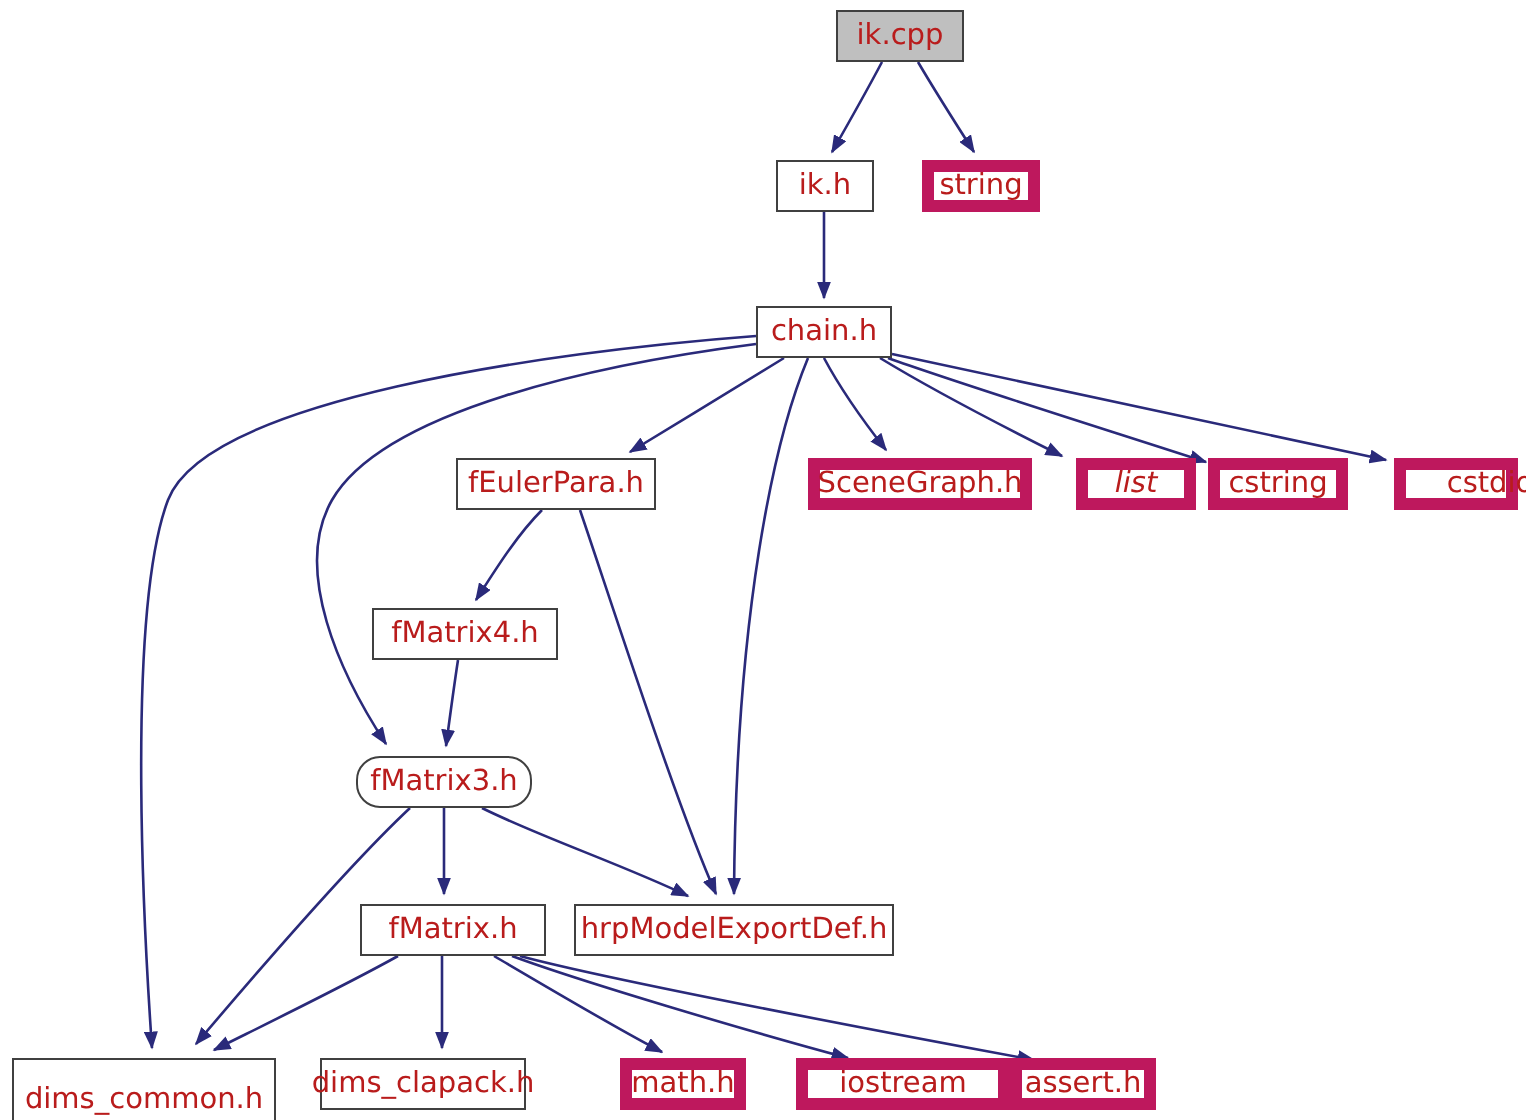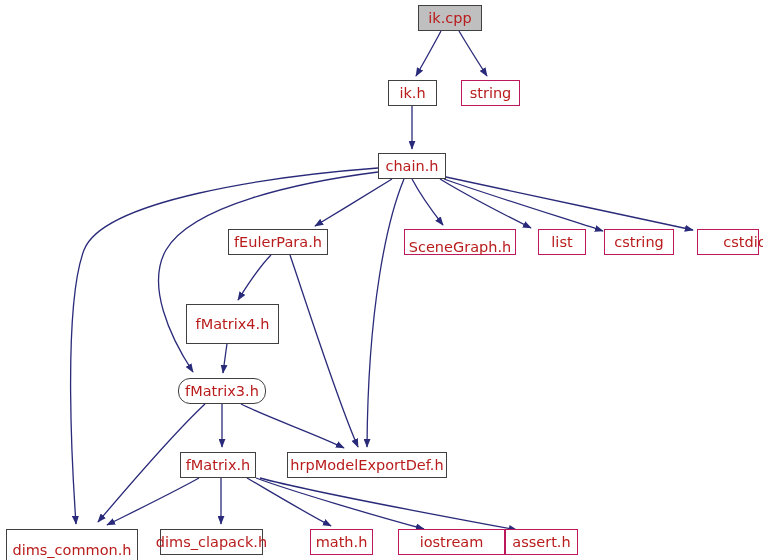--- a/index.html
+++ b/index.html
@@ -31,21 +31,21 @@
     display: flex;
     align-items: center;
     justify-content: center;
     font-size: 14.5px;
     line-height: 1;
     color: #b91c1c;
     white-space: nowrap;
     letter-spacing: 0px;
   }
   .node-box.plain {
-    border: 1px solid #be185d;
+    border: 6px solid #be185d;
     background: #ffffff;
   }
   .node-box.bold {
     border: 1.6px solid #404040;
     background: #ffffff;
   }
   .node-box.root {
     border: 1.6px solid #404040;
     background: #bfbfbf;
   }
@@ -100,36 +100,36 @@
       </div>
       <div class="node-box bold" style="left: 378px; top: 153px; width: 68px; height: 26px;">
         <span class="node-label">chain.h</span>
       </div>
       <div class="node-box bold" style="left: 228px; top: 229px; width: 100px; height: 26px;">
         <span class="node-label">fEulerPara.h</span>
       </div>
       <div class="node-box plain" style="left: 404px; top: 229px; width: 112px; height: 26px; align-items: flex-end;">
         <span class="node-label">SceneGraph.h</span>
       </div>
-      <div class="node-box plain" style="left: 538px; top: 229px; width: 48px; height: 26px;">
+      <div class="node-box plain" style="left: 538px; top: 229px; width: 60px; height: 26px; font-style: italic;">
         <span class="node-label">list</span>
       </div>
       <div class="node-box plain" style="left: 604px; top: 229px; width: 70px; height: 26px;">
         <span class="node-label">cstring</span>
       </div>
       <div class="node-box plain" style="left: 697px; top: 229px; width: 62px; height: 26px; padding-left: 34px;">
         <span class="node-label">cstdio</span>
       </div>
-      <div class="node-box bold" style="left: 186px; top: 304px; width: 93px; height: 40px;">
+      <div class="node-box bold" style="left: 186px; top: 304px; width: 93px; height: 26px;">
         <span class="node-label">fMatrix4.h</span>
       </div>
       <div class="node-box bold" style="left: 178px; top: 378px; width: 88px; height: 26px; border-radius: 12px;">
         <span class="node-label">fMatrix3.h</span>
       </div>
-      <div class="node-box bold" style="left: 180px; top: 452px; width: 76px; height: 26px; justify-content: center;">
+      <div class="node-box bold" style="left: 180px; top: 452px; width: 93px; height: 26px; justify-content: center;">
         <span class="node-label">fMatrix.h</span>
       </div>
       <div class="node-box bold" style="left: 287px; top: 452px; width: 160px; height: 26px;">
         <span class="node-label">hrpModelExportDef.h</span>
       </div>
       <div class="node-box bold" style="left: 6px; top: 529px; width: 132px; height: 42px;">
         <span class="node-label">dims_common.h</span>
       </div>
       <div class="node-box bold" style="left: 160px; top: 529px; width: 103px; height: 26px;">
         <span class="node-label">dims_clapack.h</span>

